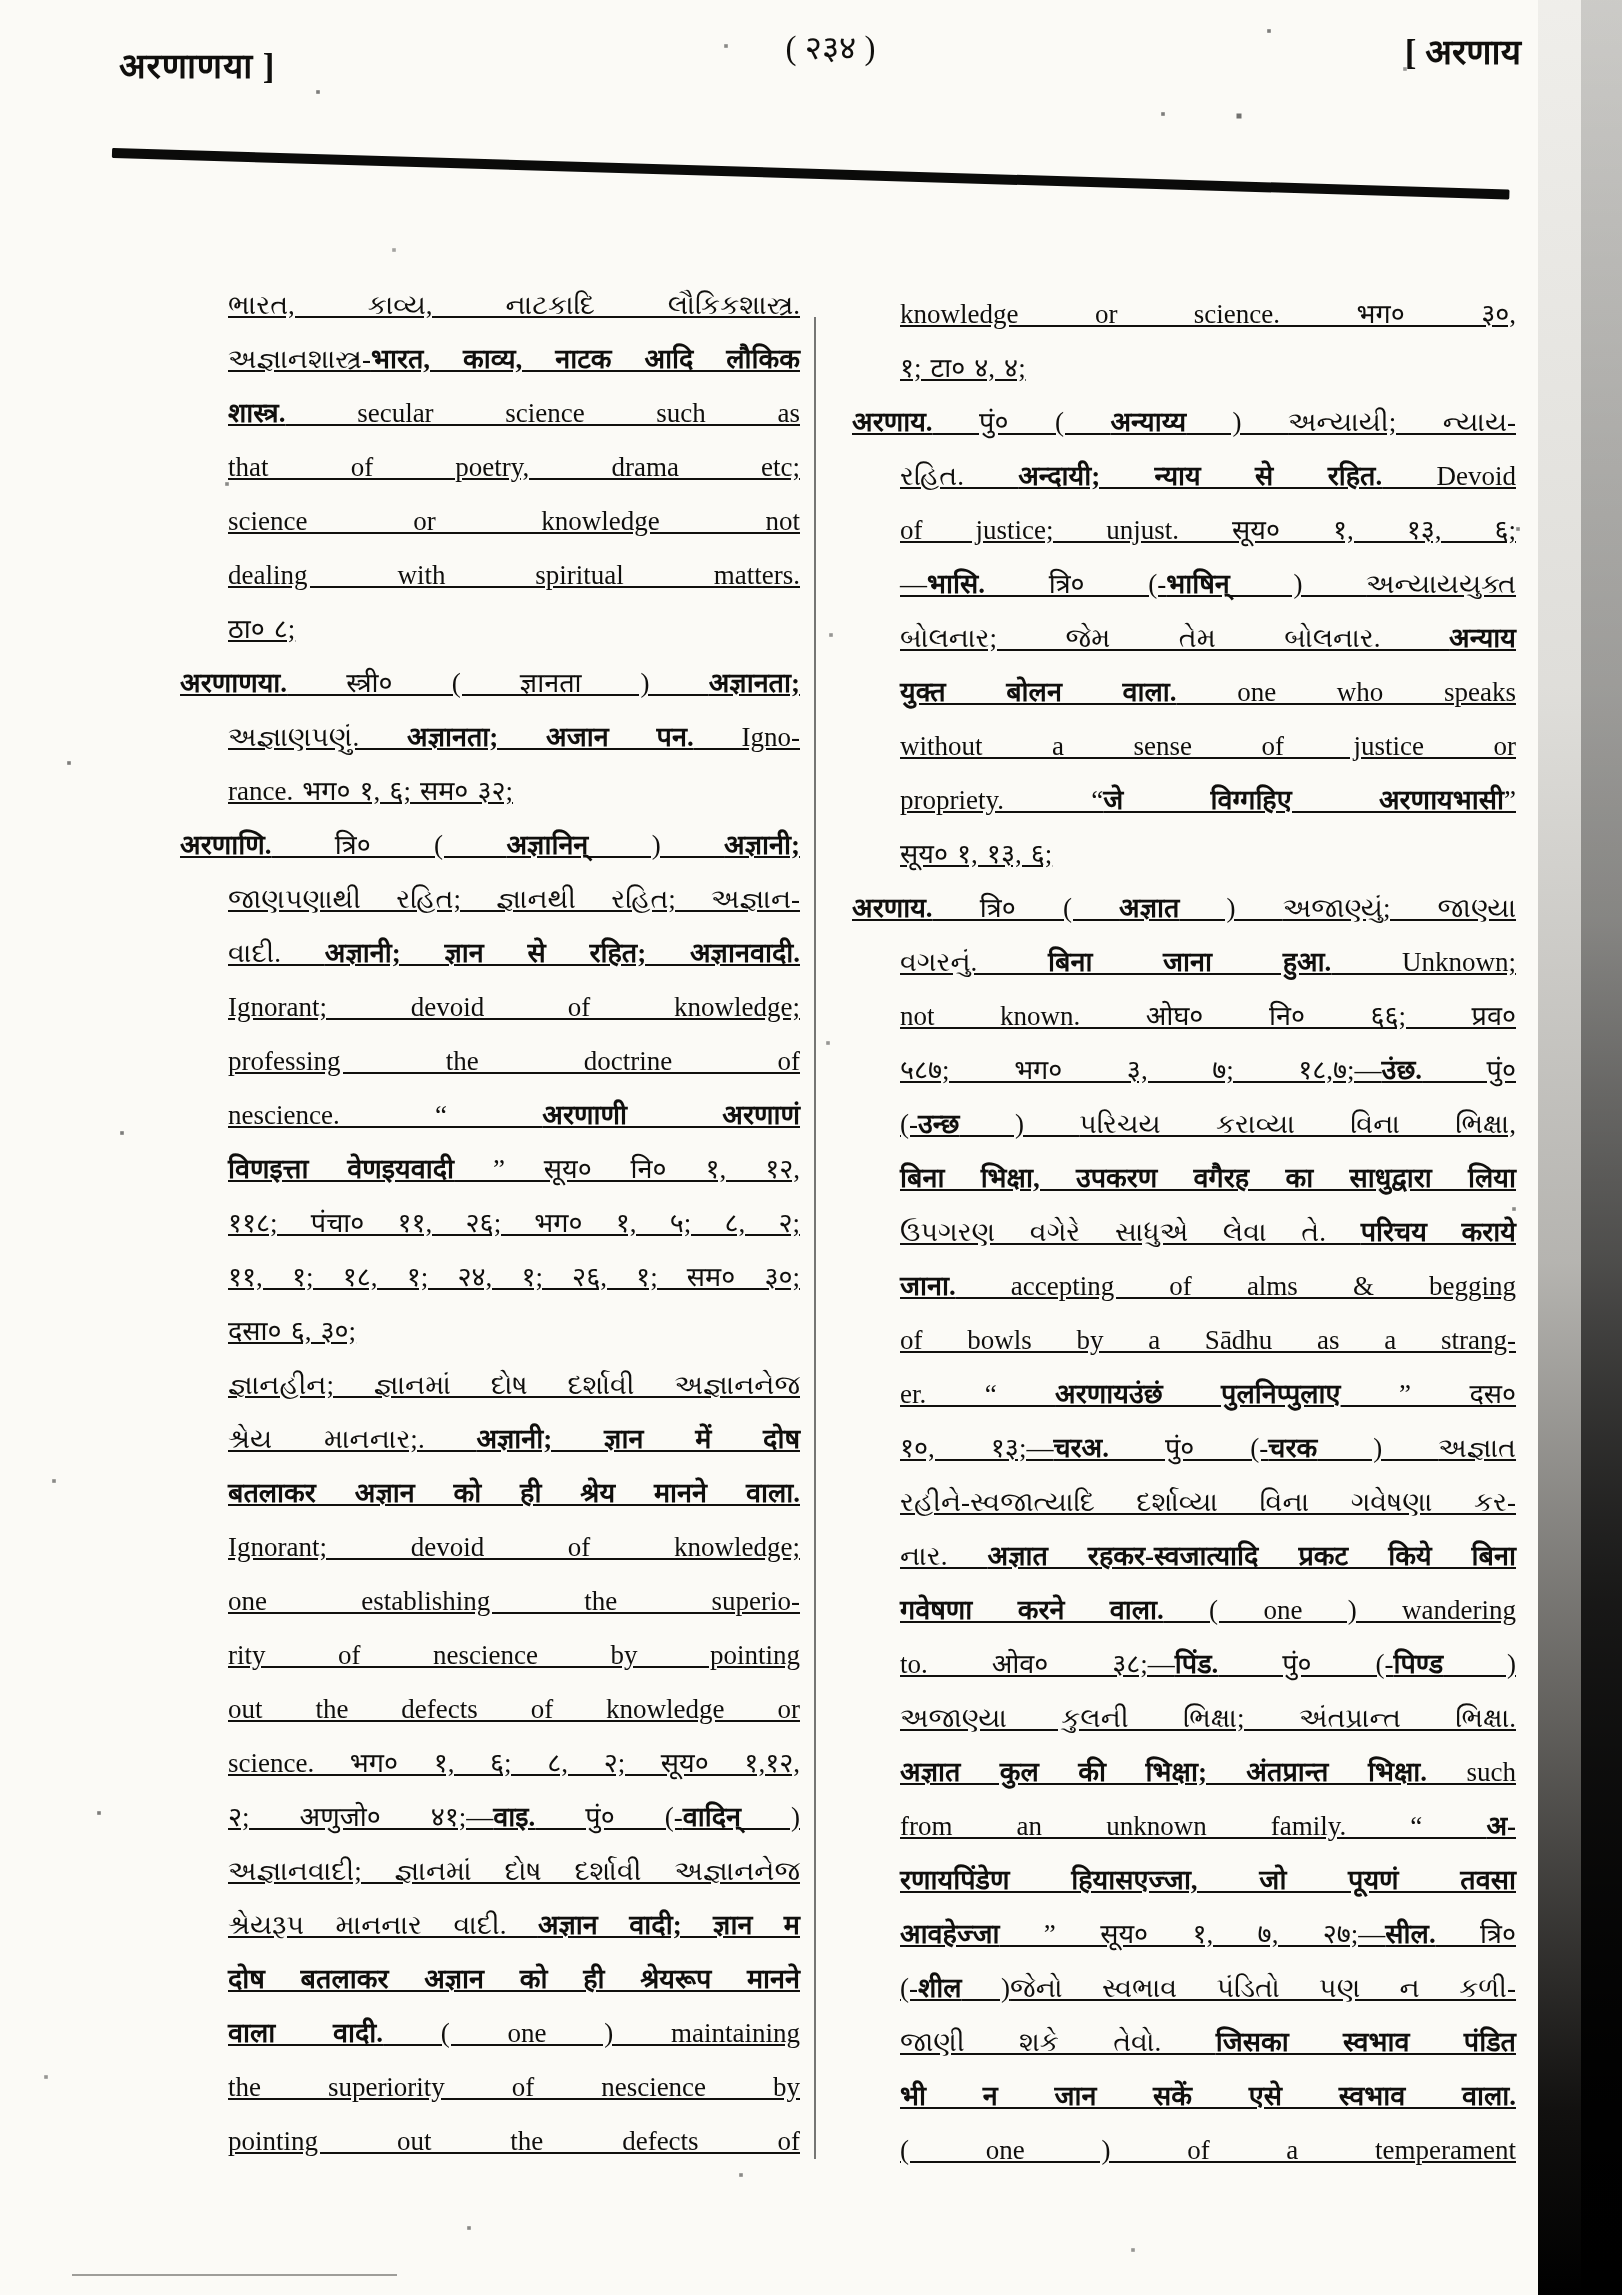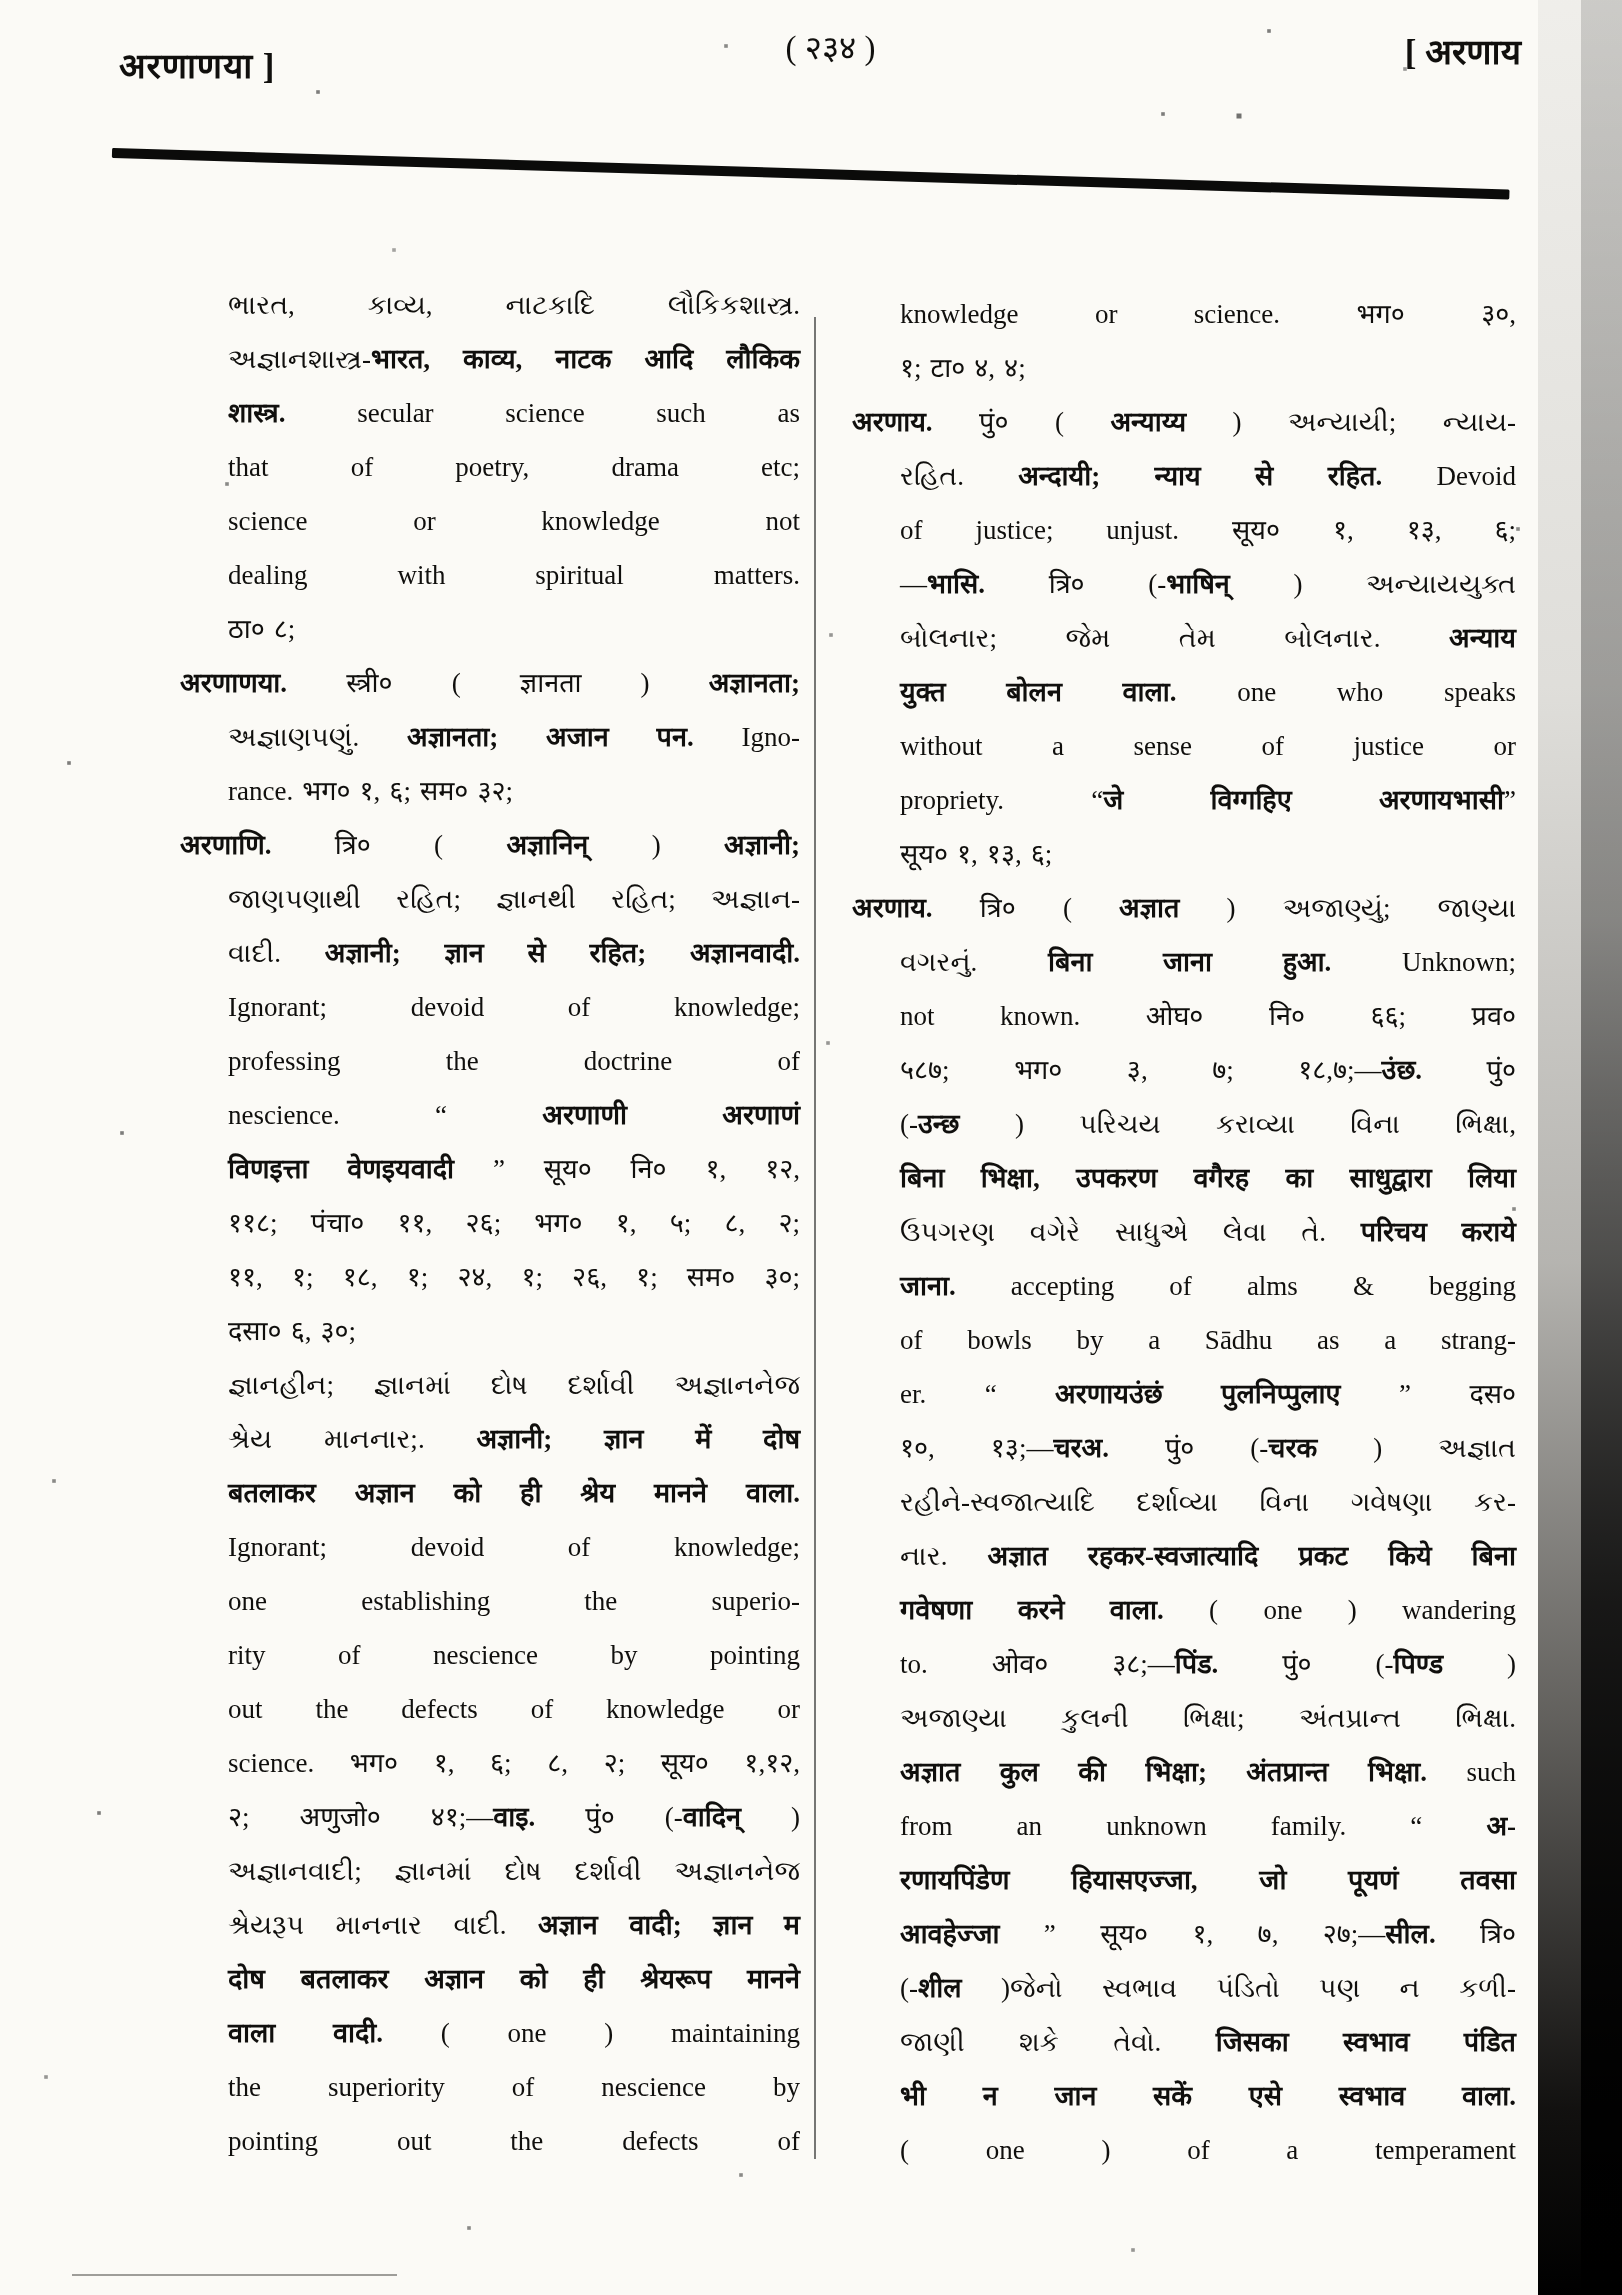--- a/index.html
+++ b/index.html
@@ -21,21 +21,21 @@
   .hdr-right{
     position:absolute;right:102px;top:27px;font-size:35px;font-weight:bold;
     white-space:nowrap;
   }
   .rule{
     position:absolute;left:112px;top:148px;width:1398px;height:9.8px;
     background:#0b0b0a;transform:rotate(1.7deg);transform-origin:left center;
     border-radius:1.5px;
   }
   
-  .col{position:absolute;font-size:27px;line-height:54px;word-spacing:2.3px;}
+  .col{position:absolute;font-size:27px;line-height:54px;word-spacing:2.3px;text-decoration:underline;}
   .col-left{left:180px;top:278px;width:620px;}
   .col-right{left:808px;top:287px;width:664px;margin-left:44px;}
   .block{margin:0;}
   .ln{
     text-align:justify;text-align-last:justify;
     padding-left:48px;white-space:nowrap0;
   }
   .ln.head{padding-left:0;}
   .ln.nj{text-align-last:left;}
   .ln .b{font-weight:bold;}

